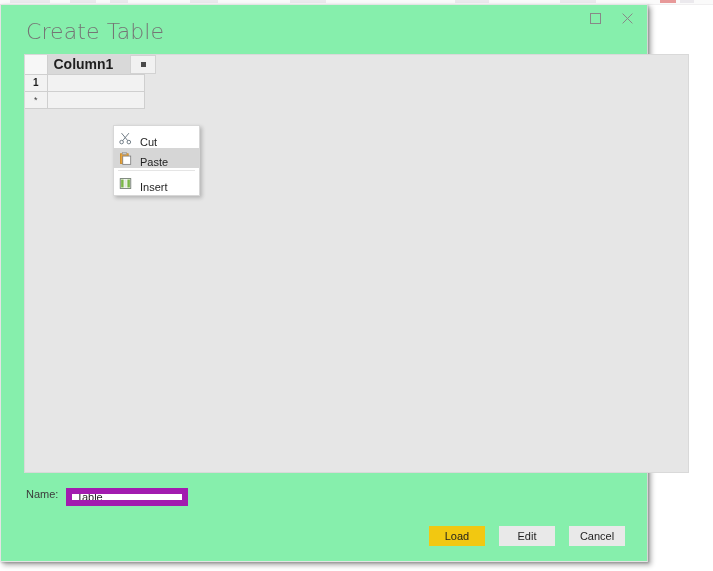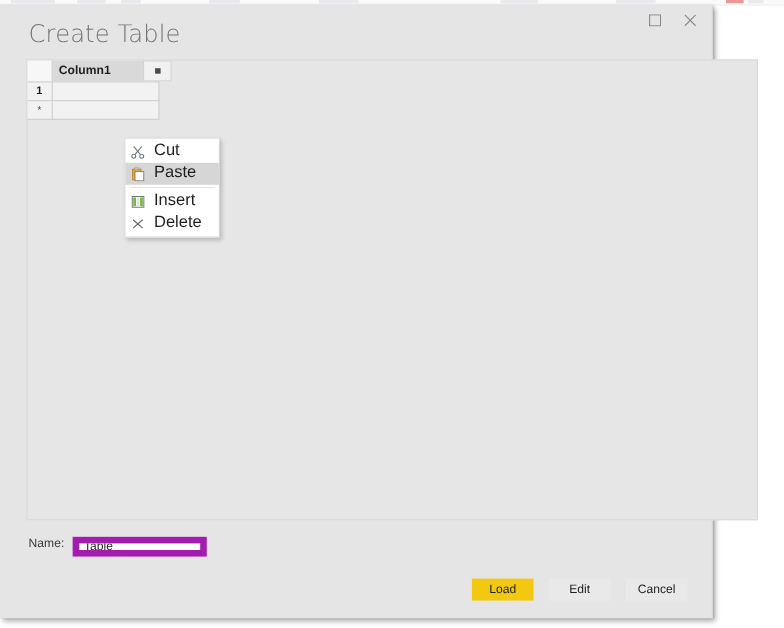--- a/index.html
+++ b/index.html
@@ -32,21 +32,21 @@
     opacity: .65;
     display: block;
   }
 
   
   .dialog {
     position: absolute;
     left: 0; top: 4px;
     width: 648px;
     height: 558px;
-    background: #e5e5e5;
+    background: #86efac;
     border: 1px solid #e4e4e4;
     border-right: 1px solid #d6d6d6;
     box-sizing: border-box;
     box-shadow: 3px 3px 5px rgba(0,0,0,.33), 1px 1px 2px rgba(0,0,0,.2);
   }
 
   
   .titlebar {
     position: absolute;
     left: 0; top: 0;
@@ -119,21 +119,21 @@
     padding: 0;
   }
   .rowhdr.corner { background: #f7f7f7; height: 19px; }
   .rowhdr.newrow { font-weight: normal; font-size: 9px; color: #3a3a3a; }
 
   .colhdr {
     width: 97px;
     height: 19px;
     background: #d9d9d9;
     font-weight: bold;
-    font-size: 11px;
+    font-size: 14px;
     color: #1f1f1f;
     padding: 0 0 0 6px;
     position: relative;
   }
   .datacell {
     width: 97px;
     height: 17px;
     background: #f2f2f2;
   }
 
@@ -163,24 +163,24 @@
     top: 70px;
     width: 85px;
     background: #ffffff;
     border: 1px solid #d7d7d7;
     box-shadow: 2px 2px 4px rgba(0,0,0,.22);
     padding: 2px 0 2px 0;
     z-index: 30;
   }
   .ctx-item {
     display: flex;
-    align-items: flex-start;
+    align-items: flex-end;
     height: 20px;
     padding-left: 0px;
-    font-size: 15px;
+    font-size: 11px;
     color: #1f1f1f;
     cursor: default;
     position: relative;
   }
   .ctx-item.selected {
     background: #d6d6d6;
   }
   .ctx-icon {
     width: 22px;
     min-width: 22px;
@@ -346,29 +346,20 @@
           <svg width="13" height="13" viewBox="0 0 16 16">
             <rect x="1.5" y="2" width="13" height="12" fill="#ffffff" stroke="#5f6b5f" stroke-width="1"></rect>
             <rect x="2.6" y="3.1" width="3.1" height="9.8" fill="#7ab648"></rect>
             <rect x="6.6" y="3.1" width="2.8" height="9.8" fill="#dfe7da"></rect>
             <rect x="10.3" y="3.1" width="3.1" height="9.8" fill="#7ab648"></rect>
           </svg>
         </span>
         <span class="ctx-label">Insert</span>
       </div>
 
-      <div class="ctx-item">
-        <span class="ctx-icon">
-          <svg width="13" height="13" viewBox="0 0 16 16">
-            <line x1="2.4" y1="3.4" x2="13.2" y2="12.8" stroke="#636363" stroke-width="1.3"></line>
-            <line x1="13.2" y1="3.4" x2="2.4" y2="12.8" stroke="#636363" stroke-width="1.3"></line>
-          </svg>
-        </span>
-        <span class="ctx-label">Delete</span>
-      </div>
 
     </div>
   </div>
 
   <div class="name-row">
     <span class="name-label">Name:</span>
     <input class="name-input" type="text" value="Table" style="">
   </div>
 
   <div class="footer-btns">

